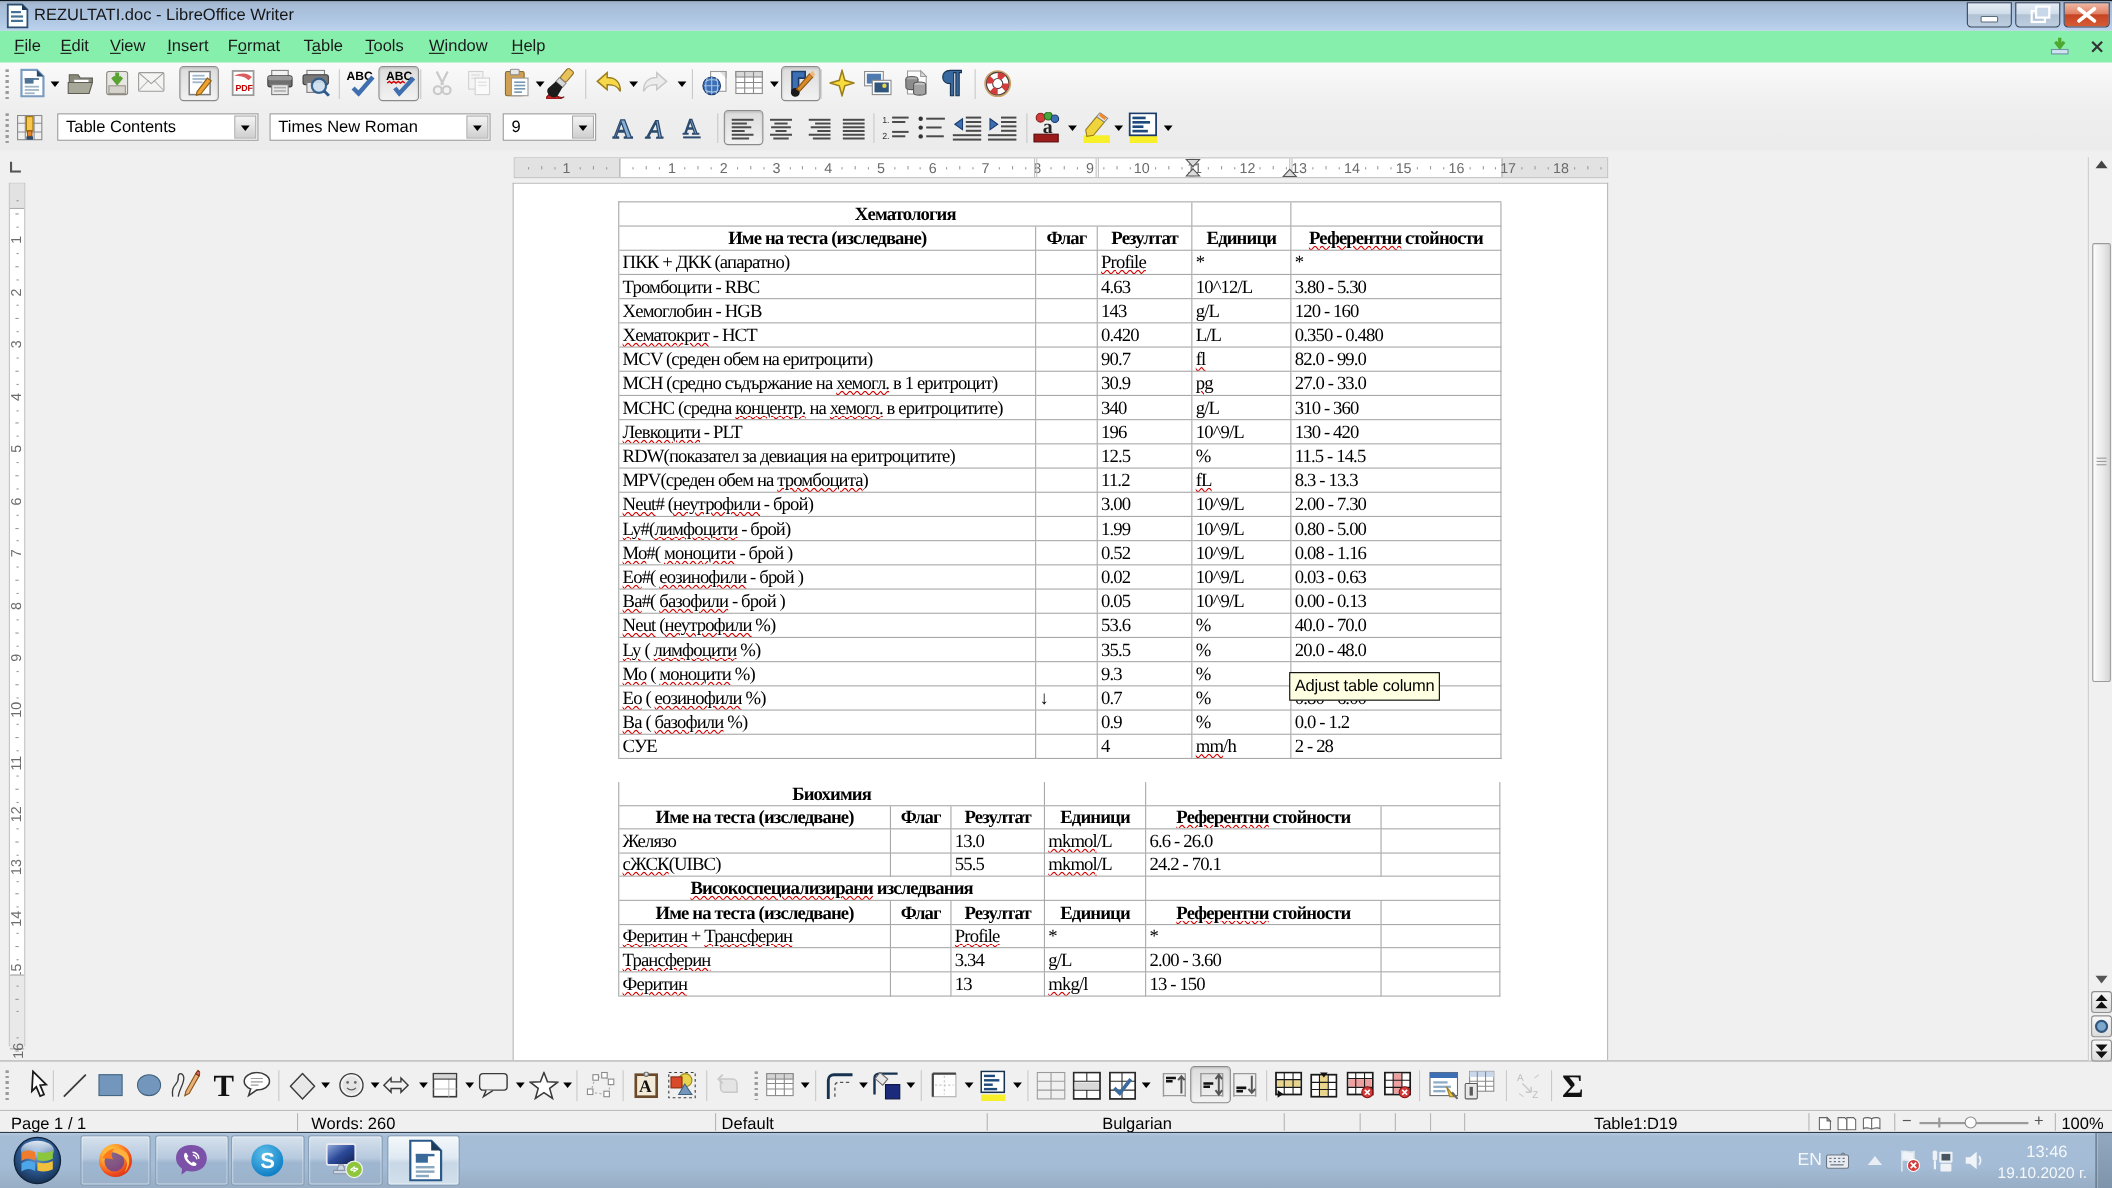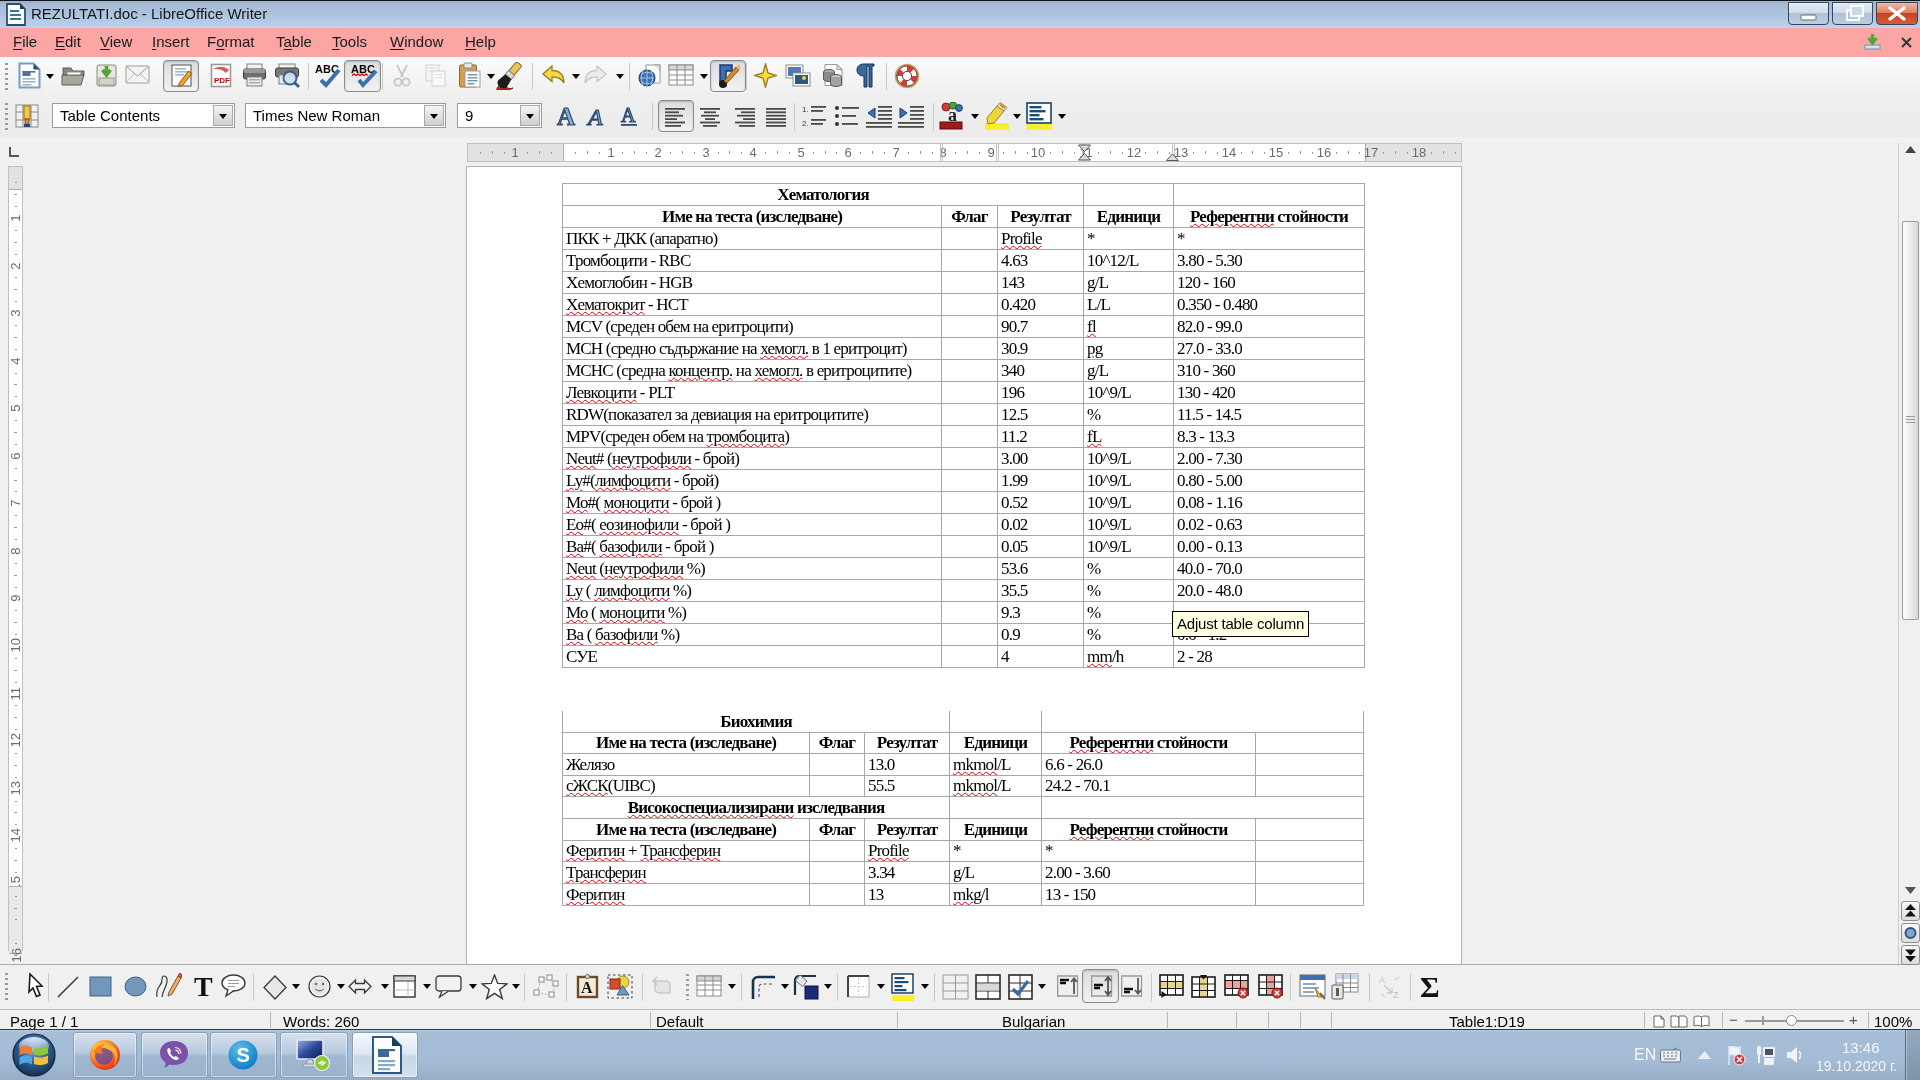--- a/index.html
+++ b/index.html
@@ -9,21 +9,21 @@
 
 #titlebar { position:absolute; left:0; top:0; width:1920px; height:28px;
   background:linear-gradient(#9dadc0 0%, #a7bcd6 18%, #abc2de 45%, #b3cae6 75%, #bed3ec 100%); }
 #titletop { position:absolute; left:0; top:0; width:1920px; height:1px; background:#10181f; }
 #titletxt { position:absolute; left:31px; top:5px; font-size:15px; color:#161616; }
 .capbtn { position:absolute; top:2px; height:23px; border:1px solid #3c465a; border-radius:0 0 4px 4px; }
 #btnmin  { left:1788px; width:41px; background:linear-gradient(#e5edf5 0%,#cfdcea 45%,#b0c2d4 50%,#bccedf 100%); }
 #btnmax  { left:1832px; width:41px; background:linear-gradient(#e5edf5 0%,#cfdcea 45%,#b0c2d4 50%,#bccedf 100%); }
 #btncls  { left:1876px; width:42px; background:linear-gradient(#f0b8a4 0%,#e08165 45%,#c74322 50%,#d55d36 100%); }
 
-#menubar { position:absolute; left:0; top:28px; width:1920px; height:29px; background:#fca5a5; }
+#menubar { position:absolute; left:0; top:28px; width:1920px; height:29px; background:#86efac; }
 #menubar span.mi { position:absolute; top:5px; font-size:15px; color:#1a1a1a; }
 #menubar u { text-decoration:underline; text-underline-offset:2px; }
 
 #toolbar1 { position:absolute; left:0; top:57px; width:1920px; height:39px;
   background:linear-gradient(#fafafa,#efefef); }
 #toolbar2 { position:absolute; left:0; top:96px; width:1920px; height:41px;
   background:linear-gradient(#efefef,#ebebeb); }
 .tsep { position:absolute; width:1px; background:#c9c9c9; }
 .grip { position:absolute; width:3px; background:repeating-linear-gradient(#9a9a9a 0 2px, transparent 2px 5px); }
 .pressed { position:absolute; border:1px solid #8b8b8b; border-radius:4px;
@@ -690,21 +690,21 @@
             <td></td>
             <td>0.52</td>
             <td>10^9/L</td>
             <td>0.08 - 1.16</td>
           </tr>
     <tr style="height:22px">
             <td><span class="sq">Ео</span>#( <span class="sq">еозинофили</span> - брой )</td>
             <td></td>
             <td>0.02</td>
             <td>10^9/L</td>
-            <td>0.02 - 0.63</td>
+            <td>0.03 - 0.63</td>
           </tr>
     <tr style="height:22px">
             <td><span class="sq">Ва</span>#( <span class="sq">базофили</span> - брой )</td>
             <td></td>
             <td>0.05</td>
             <td>10^9/L</td>
             <td>0.00 - 0.13</td>
           </tr>
     <tr style="height:22px">
             <td><span class="sq">Neut</span> (<span class="sq">неутрофили</span> %)</td>
@@ -719,20 +719,27 @@
             <td>35.5</td>
             <td>%</td>
             <td>20.0 - 48.0</td>
           </tr>
     <tr style="height:22px">
             <td><span class="sq">Мо</span> ( <span class="sq">моноцити</span> %)</td>
             <td></td>
             <td>9.3</td>
             <td>%</td>
             <td></td>
+          </tr>
+    <tr style="height:22px">
+            <td><span class="sq">Ео</span> ( <span class="sq">еозинофили</span> %)</td>
+            <td>↓</td>
+            <td>0.7</td>
+            <td>%</td>
+            <td>0.80 - 6.00</td>
           </tr>
     <tr style="height:22px">
             <td><span class="sq">Ва</span> ( <span class="sq">базофили</span> %)</td>
             <td></td>
             <td>0.9</td>
             <td>%</td>
             <td>0.0 - 1.2</td>
           </tr>
     <tr style="height:22px">
             <td>СУЕ</td>

